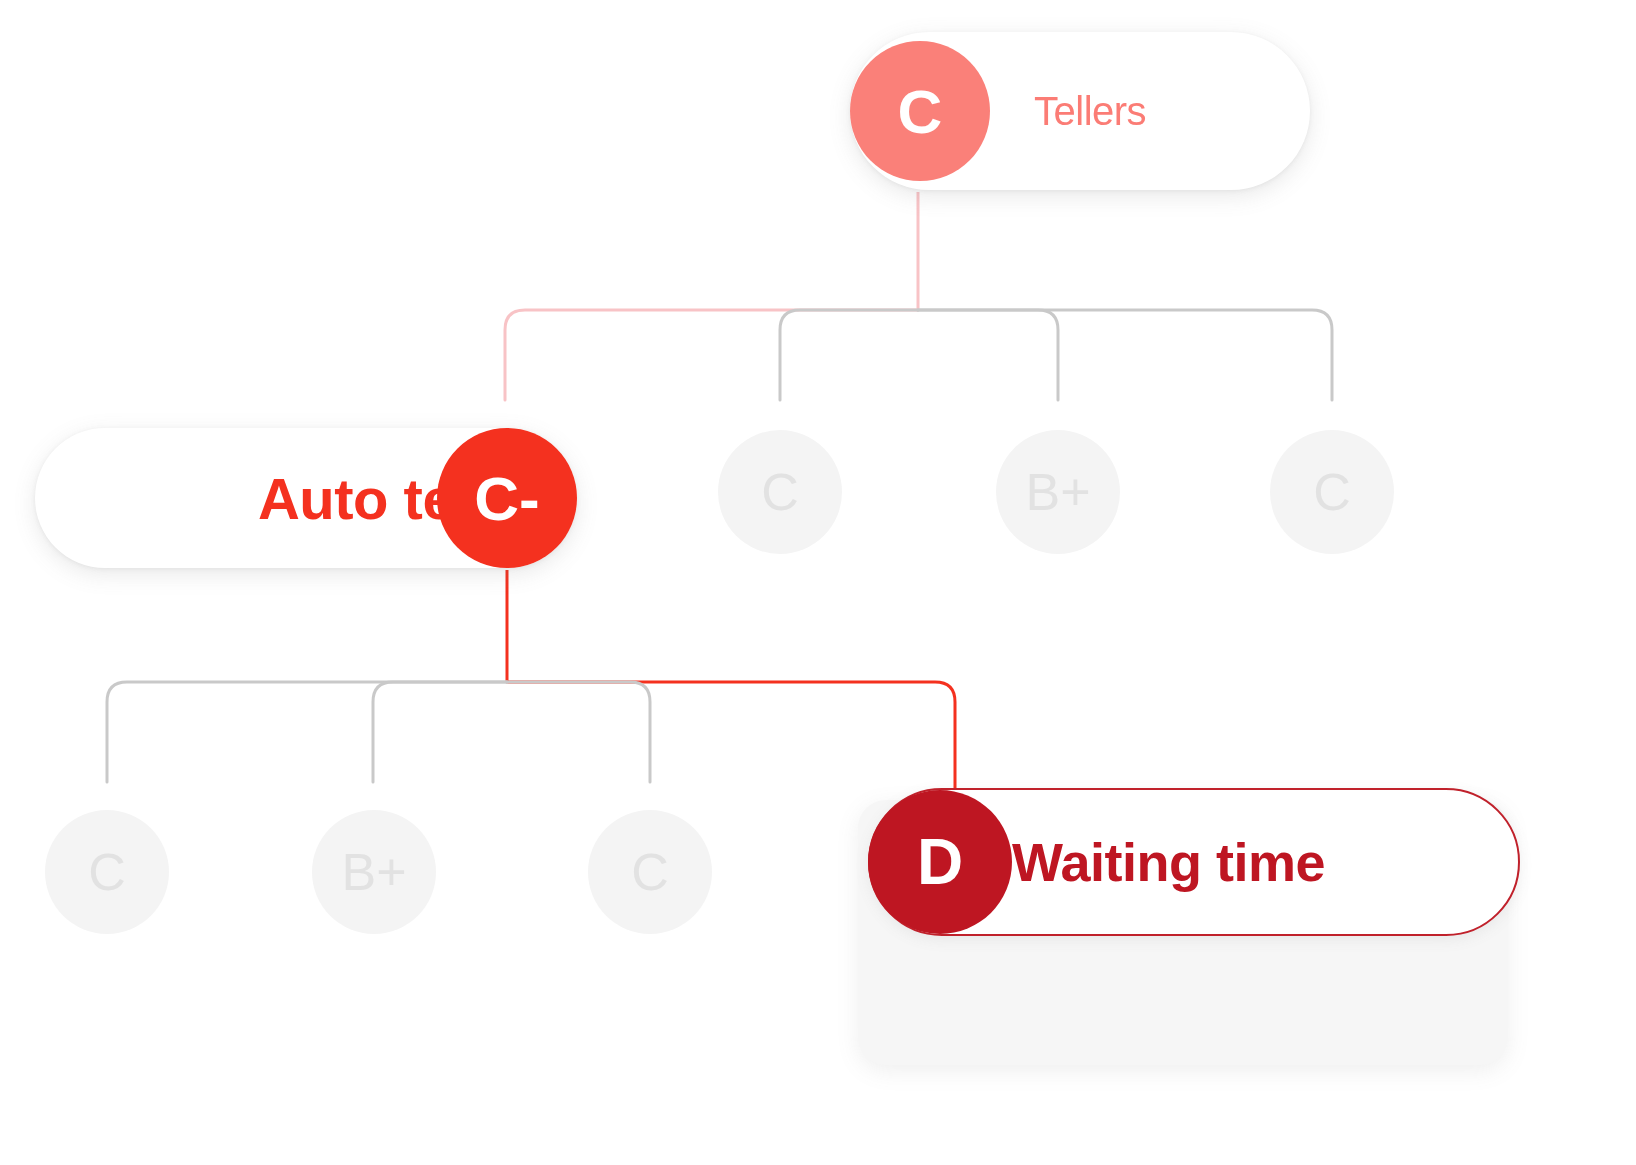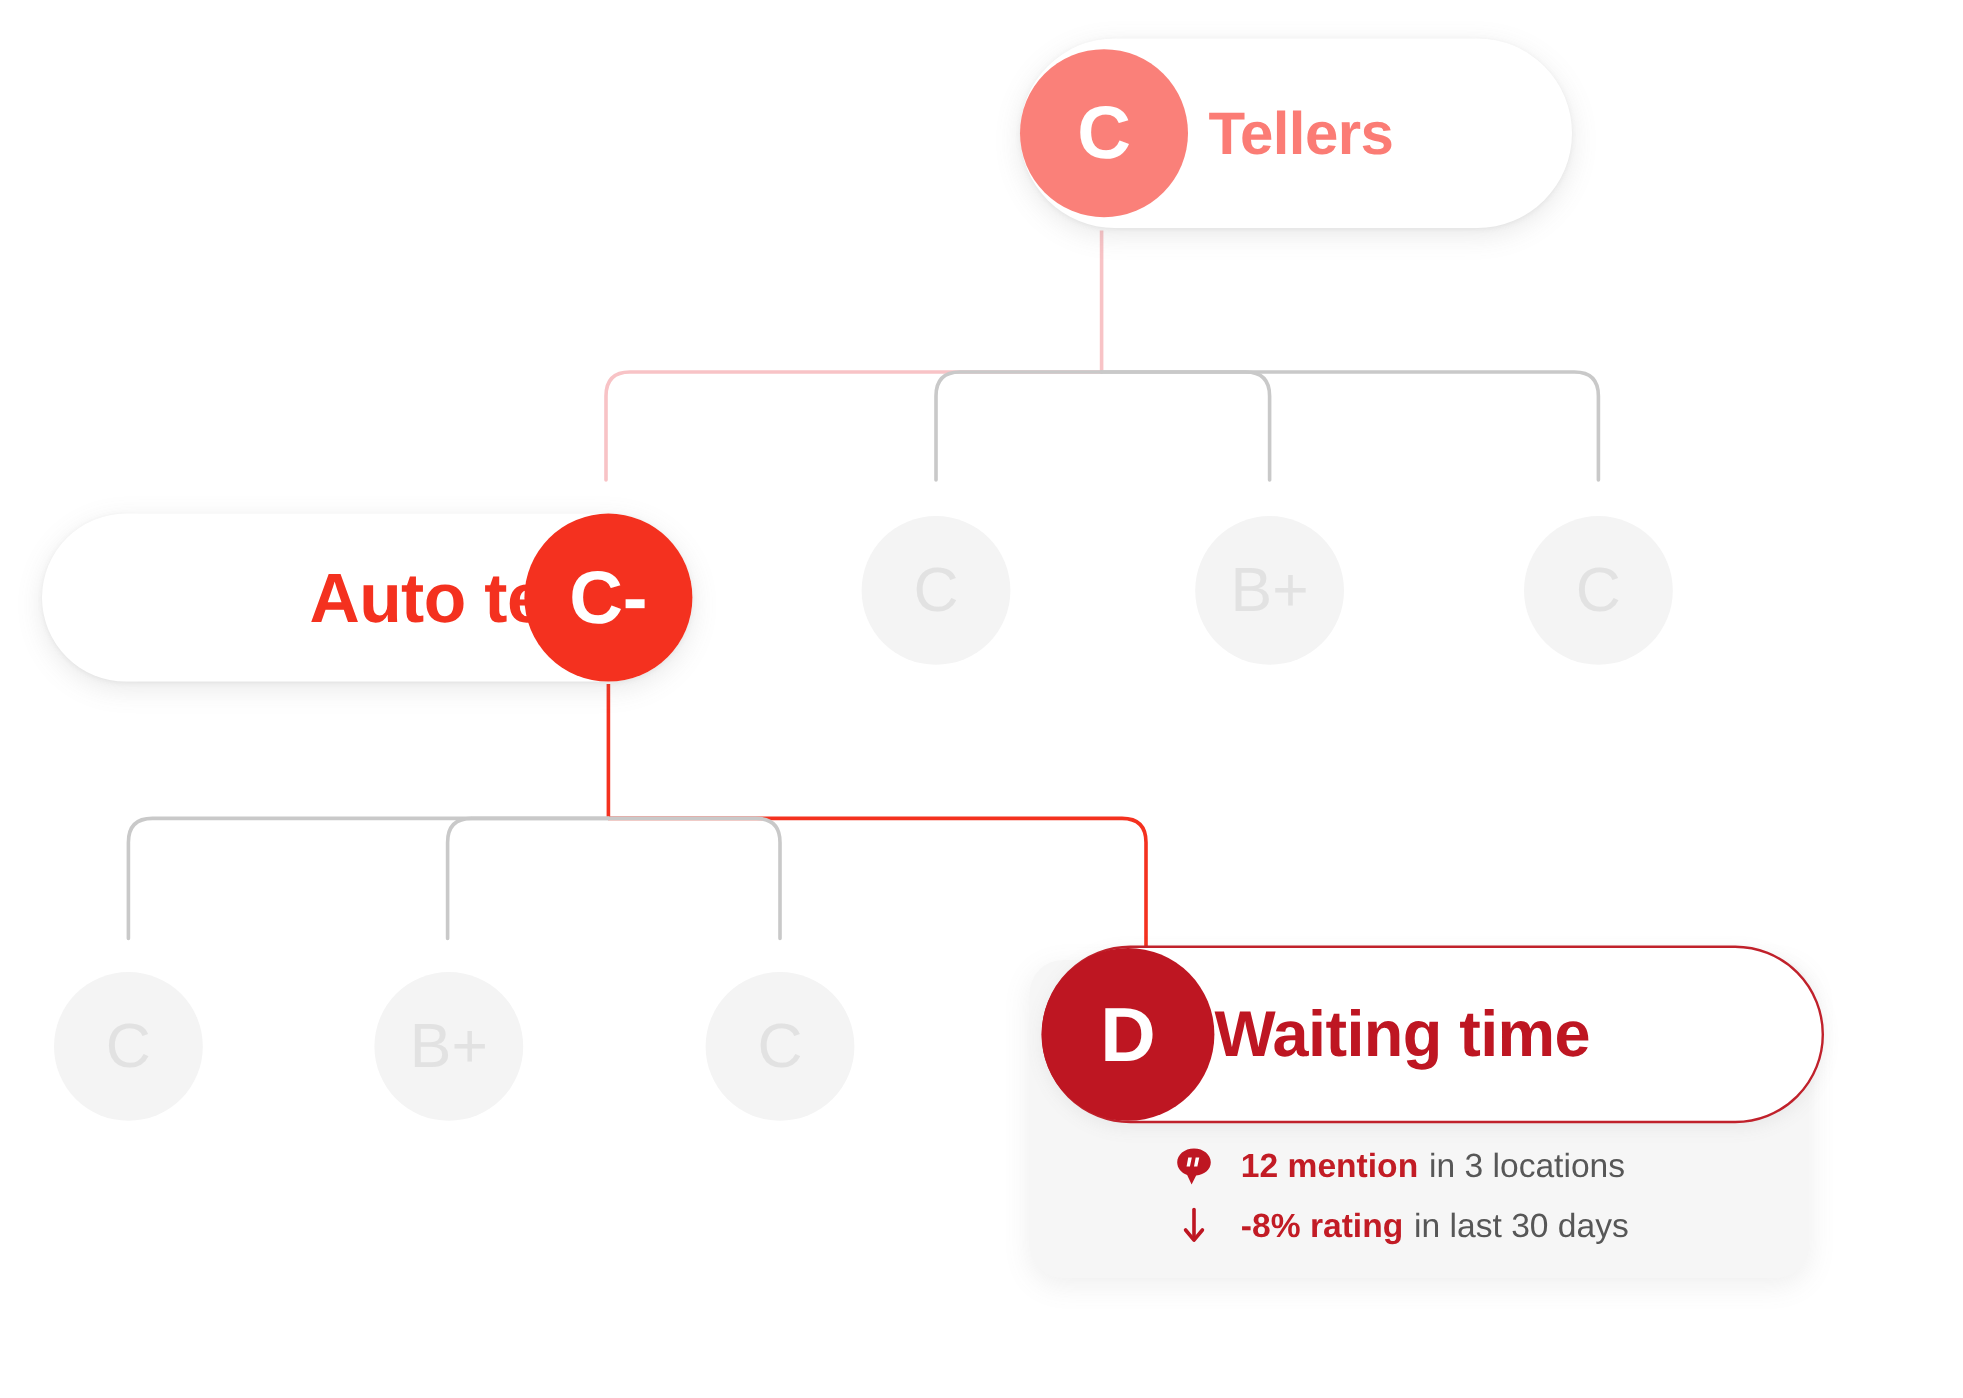--- a/index.html
+++ b/index.html
@@ -57,25 +57,25 @@
     padding-left: 0;
   }
   #node-tellers .badge {
     width: 140px;
     height: 140px;
     margin-left: 0px;
     font-size: 62px;
     background: #FA8079;
   }
   #node-tellers .pill-label {
-    font-size: 50px;
-    font-weight: 700;
+    font-size: 40px;
+    font-weight: 400;
     color: #FB7C75;
     letter-spacing: -0.5px;
-    margin-left: 17px;
+    margin-left: 44px;
   }
 
   
   #node-autotellers {
     left: 35px;
     top: 428px;
     width: 542px;
     height: 140px;
     justify-content: flex-end;
   }
@@ -245,40 +245,15 @@
 
   <div id="card-waiting">
 
     <div id="card-waiting-header">
       <div class="badge">
         <span>D</span>
       </div>
       <div id="card-waiting-title">Waiting time</div>
     </div>
 
-    <div id="card-waiting-stats">
-
-      <div class="stat-row">
-        <span class="stat-icon">
-          <svg width="30" height="32" viewBox="0 0 30 32" xmlns="http://www.w3.org/2000/svg">
-            <path d="M15 1 C7 1 1 6.2 1 12.6 C1 17.4 4.4 21.5 9.3 23.2 L13 31 L16.8 23.5 C24 23.1 29 18.4 29 12.6 C29 6.2 23 1 15 1 Z" fill="#BE1622"></path>
-            <path d="M10.2 8.5 L13.2 8.5 L11.6 16 L8.8 16 Z M16.4 8.5 L19.4 8.5 L17.8 16 L15 16 Z" fill="#ffffff"></path>
-          </svg>
-        </span>
-        <span class="stat-strong">12 mention</span>
-        <span class="stat-rest">in 3 locations</span>
-      </div>
-
-      <div class="stat-row">
-        <span class="stat-icon">
-          <svg width="22" height="32" viewBox="0 0 22 32" xmlns="http://www.w3.org/2000/svg">
-            <path d="M11 2 L11 25" stroke="#BE1622" stroke-width="3" stroke-linecap="round" fill="none"></path>
-            <path d="M4 19 L11 27.5 L18 19" stroke="#BE1622" stroke-width="3" stroke-linecap="round" stroke-linejoin="round" fill="none"></path>
-          </svg>
-        </span>
-        <span class="stat-strong">-8% rating</span>
-        <span class="stat-rest">in last 30 days</span>
-      </div>
-
-    </div>
   </div>
 
 </div>
 
 </body></html>

